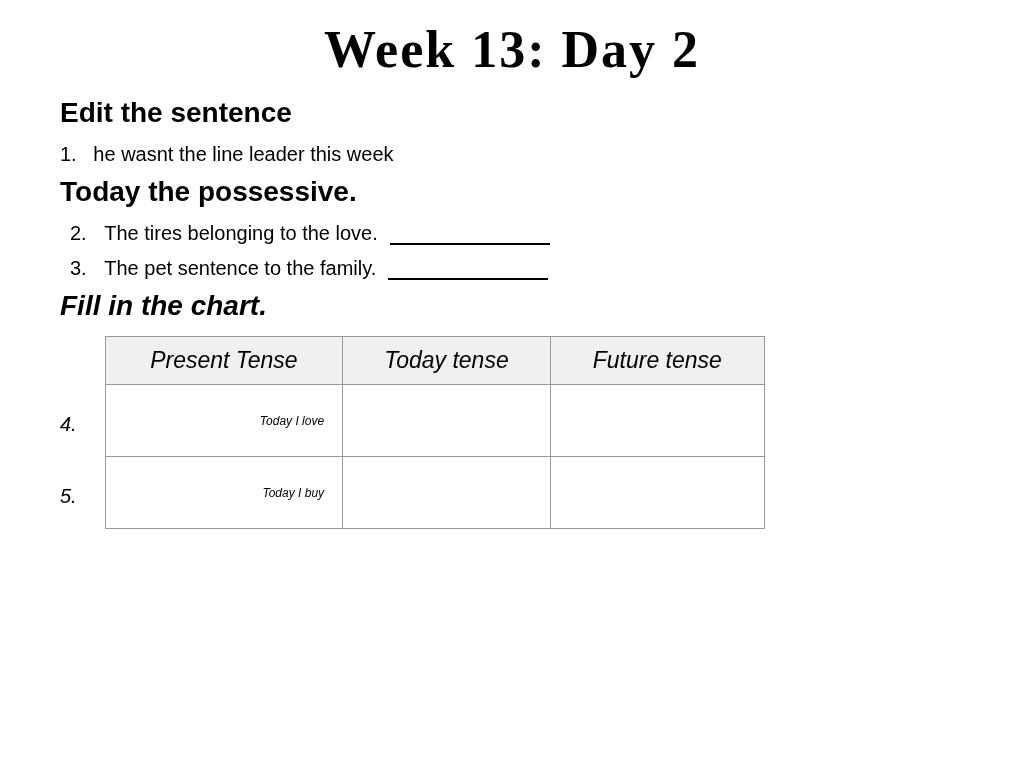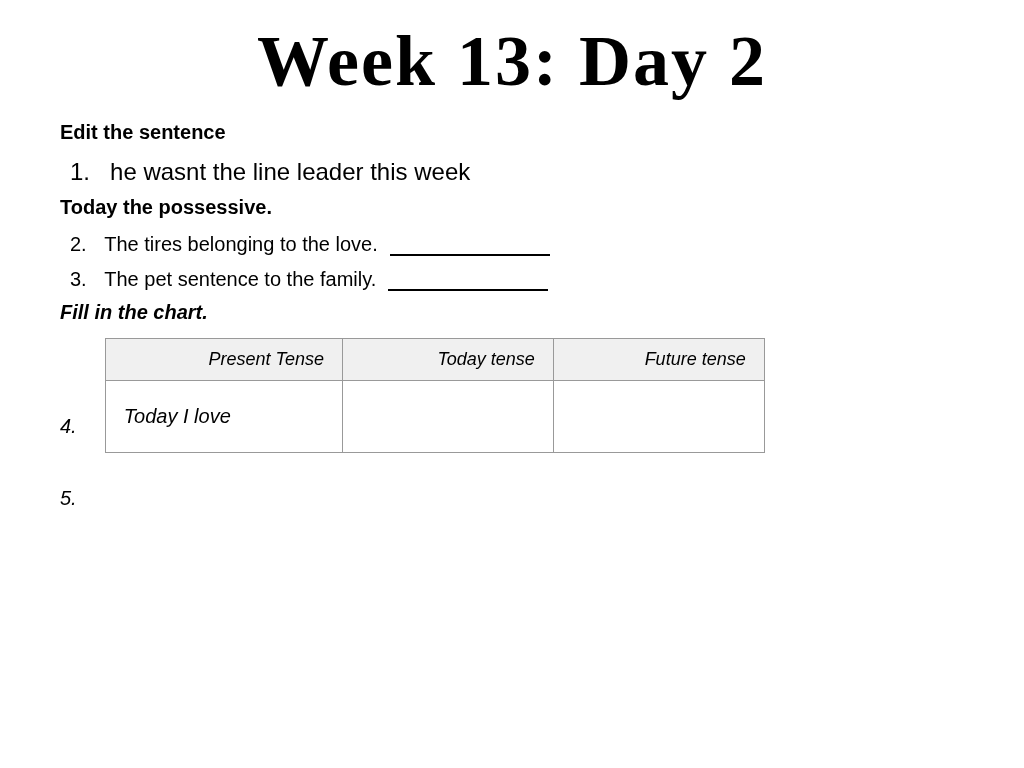--- a/index.html
+++ b/index.html
@@ -12,39 +12,38 @@
       background: #ffffff;
       font-family: 'Times New Roman', Times, serif;
       width: 1024px;
       height: 768px;
       overflow: hidden;
       padding: 20px 60px;
     }
 
     .page-title {
       text-align: center;
-      font-size: 72px;
+      font-size: 52px;
       font-weight: bold;
       font-family: 'Times New Roman', Times, serif;
       margin-bottom: 18px;
       letter-spacing: 2px;
     }
 
     .section-label {
-      font-size: 20px;
+      font-size: 28px;
       font-weight: bold;
       font-family: Arial, sans-serif;
       margin-bottom: 14px;
     }
 
     .sentence-item {
-      font-size: 24px;
+      font-size: 20px;
       font-family: Arial, sans-serif;
       margin-bottom: 14px;
-      margin-left: 10px;
     }
 
     .possessive-item {
       font-size: 20px;
       font-family: Arial, sans-serif;
       margin-bottom: 12px;
       margin-left: 10px;
       display: flex;
       align-items: flex-end;
       gap: 6px;
@@ -87,33 +86,33 @@
     }
 
     table {
       border-collapse: collapse;
       width: 660px;
     }
 
     th {
       border: 1.5px solid #999;
       padding: 10px 18px;
-      font-size: 18px;
+      font-size: 23px;
       font-family: Arial, sans-serif;
       font-weight: normal;
       background: #f0f0f0;
-      text-align: right;
+      text-align: center;
     }
 
     td {
       border: 1.5px solid #999;
       padding: 14px 18px;
-      font-size: 20px;
+      font-size: 12px;
       font-family: Arial, sans-serif;
-      text-align: left;
+      text-align: right;
       height: 72px;
       vertical-align: middle;
       min-width: 160px;
     }
 
     td.present {
       min-width: 180px;
     }
 
     .spacer {
@@ -165,16 +164,21 @@
           <th>Today tense</th>
           <th>Future tense</th>
         </tr>
       </thead>
       <tbody>
         <tr>
           <td class="present">Today I love</td>
           <td></td>
           <td></td>
         </tr>
+        <tr>
+          <td class="present">Today I buy</td>
+          <td></td>
+          <td></td>
+        </tr>
       </tbody>
     </table>
   </div>
 </div>
 
 </body></html>

